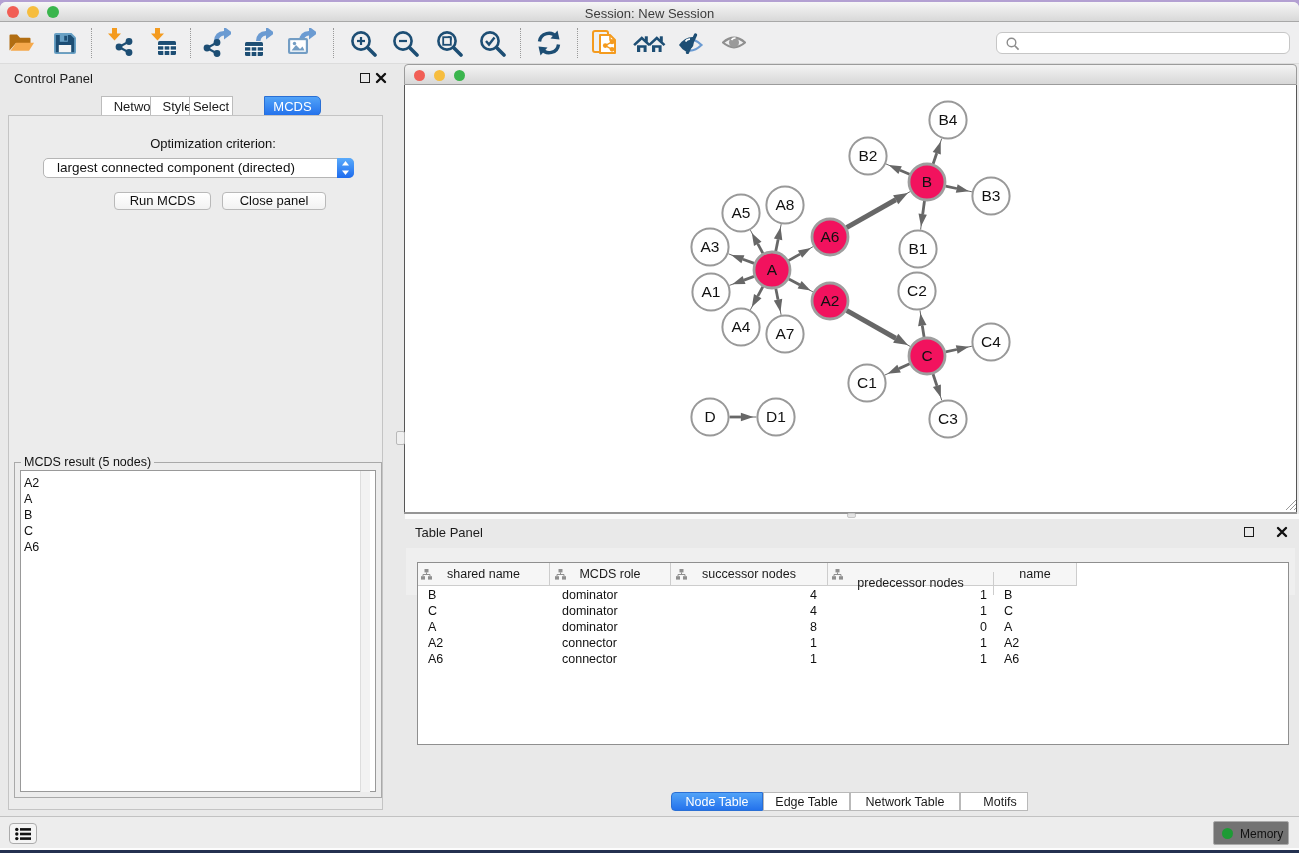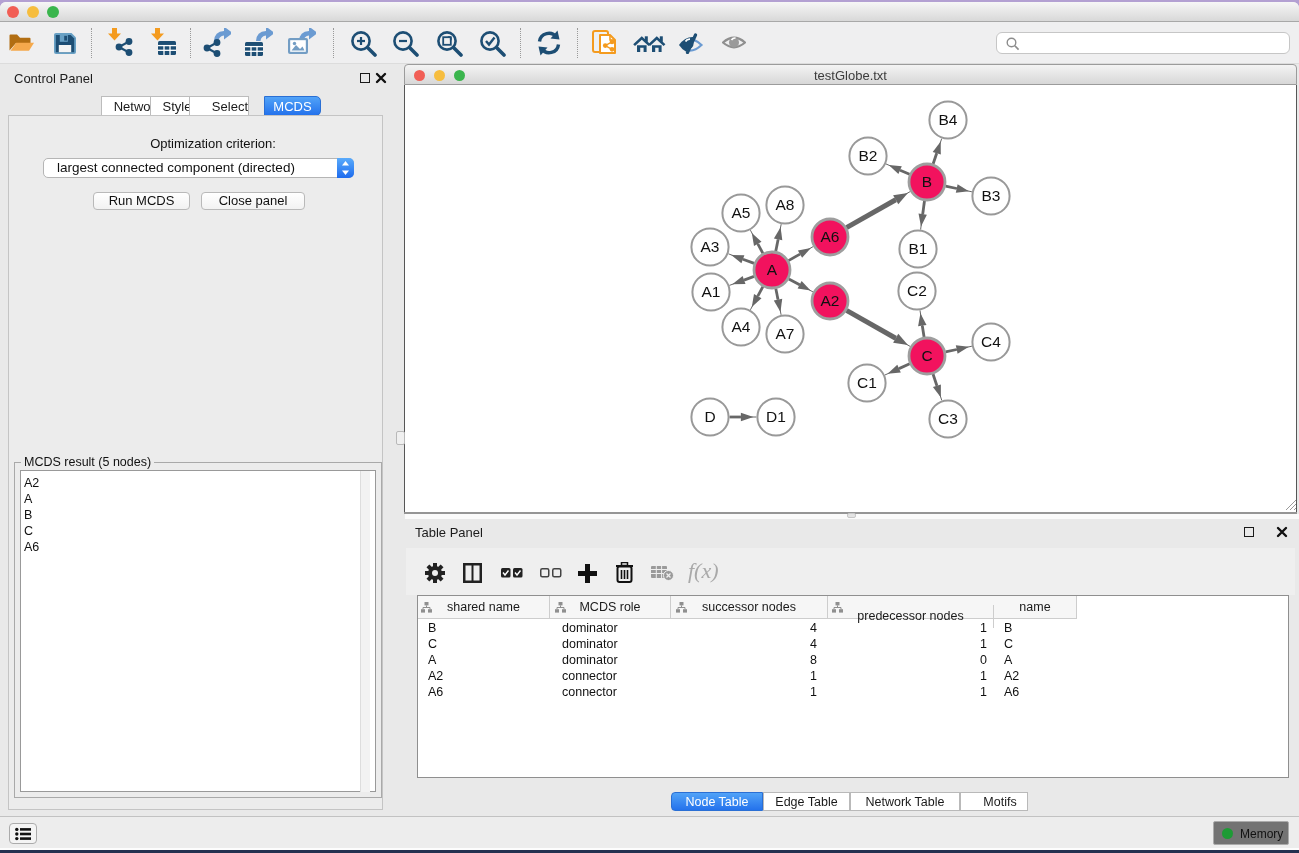--- a/index.html
+++ b/index.html
@@ -31,21 +31,21 @@
   background:#ececec; border:1px solid #c4c4c4; }
 .opt-label { position:absolute; left:0; top:136px; width:391px; text-align:center;
   font-size:13px; color:#111;padding-left:35px; }
 .combo { position:absolute; left:43px; top:158px; width:311px; height:20px; background:#fff;
   border:1px solid #b5b5b5; border-radius:5px; font-size:13.5px; color:#111; line-height:18px;
   padding-left:13px; }
 .combo-btn { position:absolute; left:337px; top:158px; width:17px; height:20px;
   background:linear-gradient(#5aabfb,#1d6bee); border-radius:0 5px 5px 0; }
 .btn { position:absolute; top:192px; height:18px; background:linear-gradient(#ffffff,#f2f2f2);
   border:1px solid #b9b9b9; border-radius:4px; font-size:13px; color:#111;
-  text-align:center; line-height:16px; }
+  text-align:center; line-height:16px;margin-left:21px; }
 .groupbox { position:absolute; left:14px; top:462px; width:368px; height:336px;
   border:1px solid #a9a9a9; }
 .groupbox-title { position:absolute; left:6px; top:-8px; background:#ececec; padding:0 3px;
   font-size:12.5px; color:#111; }
 .mcds-list { position:absolute; left:5px; top:7px; width:356px; height:322px; background:#fff;
   border:1px solid #999; font-size:12.5px; color:#111; }
 .mcds-list .it { padding-left:3px; height:16px; line-height:16px; }
 .mcds-list { padding-top:4px; }
 .mcds-sb { position:absolute; right:5px; top:0px; width:10px; height:321px; background:#f2f2f2;
   border-left:1px solid #ddd; }
@@ -68,41 +68,42 @@
   border:1px solid #565656; border-top:none; border-bottom:none; }
 .net-bottom { position:absolute; left:404px; top:512px; width:893px; height:2px; background:#959595; }
 .below-net { position:absolute; left:405px; top:514px; width:894px; height:5px; background:#fafafa; }
 .vhandle { position:absolute; left:396px; top:431px; width:9px; height:14px; background:#f0f0f0;
   border:1px solid #b9b9b9; border-radius:2px; }
 .hhandle { position:absolute; left:847px; top:513px; width:9px; height:5px; background:#e3e3e3;
   border:1px solid #c6c6c6; border-radius:2px; }
 
 .tp-title { position:absolute; left:415px; top:525px; font-size:13px; color:#1c1c1c; }
 .tp-toolbar { position:absolute; left:406px; top:548px; width:889px; height:47px; background:#efefef; }
-.tp-table { position:absolute; left:417px; top:595px; width:872px; height:183px; background:#fff;
+.tp-table { position:absolute; left:417px; top:562px; width:872px; height:183px; background:#fff;
   border:1px solid #8f8f8f; }
 .th-row { position:absolute; left:0; top:0; width:659px; height:23px; background:#f6f6f6;
   border-bottom:1px solid #cdcdcd; }
 .th { position:absolute; top:0; height:23px; border-right:1px solid #cdcdcd;
   font-size:12.5px; color:#1a1a1a; text-align:center; line-height:23px; }
 .td { position:absolute; height:16px; font-size:12.5px; color:#111; line-height:16px; }
 .btab { position:absolute; top:792px; height:19px; background:#fff; border:1px solid #b9b9b9;
   font-size:12.5px; color:#1a1a1a; text-align:center; line-height:18px; }
 .btab.sel { background:linear-gradient(#51a3f8,#2472ec); color:#fff; border:1px solid #2a6fd4;
   border-radius:4px 0 0 4px; }
 .xicon { position:absolute; }
 </style>
 </head>
 <body>
 <div class="purple"></div>
 <div class="winbg"></div>
 <div class="titlebar">
   <div class="tl" style="left:7px;top:4px;width:12px;height:12px;background:#f15e55;"></div>
   <div class="tl" style="left:27px;top:4px;width:12px;height:12px;background:#f6bd3e;"></div>
   <div class="tl" style="left:47px;top:4px;width:12px;height:12px;background:#3ab54d;"></div>
+  <div class="title-text">Session: New Session</div>
 </div>
 <div class="toolbar"></div>
 <svg style="position:absolute;left:8px;top:30px" width="27" height="26" viewBox="0 0 27 26">
     <path d="M1.5 20.5 V5.5 a1 1 0 0 1 1-1 H9 l3 3.2 h9.5 a1 1 0 0 1 1 1 V13 H8 L1.5 20.5 Z" fill="#b26e12"></path>
     <path d="M8.2 12.8 H26 L21 20.8 H2.5 Z" fill="#f5a94c"></path>
   </svg>
 <svg style="position:absolute;left:53px;top:32px" width="24" height="23" viewBox="0 0 24 23">
     <path d="M1 3 a2 2 0 0 1 2-2 h15.5 L23 5.5 V20 a2 2 0 0 1 -2 2 H3 a2 2 0 0 1 -2-2 Z" fill="#68a0c4"></path>
     <path d="M2.8 3 h14.9 l3.5 3.4 V20.2 H2.8 Z" fill="#1d4e74"></path>
     <rect x="6.8" y="2.8" width="8" height="7" fill="#68a0c4"></rect>
@@ -260,21 +261,21 @@
     </svg>
   </div>
 
 <div class="cp-title">Control Panel</div>
 <div class="float-btn" style="left:360px;top:73px;"></div>
 <svg class="xicon" style="left:375px;top:72px" width="12" height="12" viewBox="0 0 12 12">
   <path d="M2 2 L10 10 M10 2 L2 10" stroke="#111" stroke-width="2.4" stroke-linecap="round"></path>
   </svg>
 <div class="tab" style="left:77px;width:73px;margin-left:24px;">Network</div>
 <div class="tab" style="left:150px;width:54px;">Style</div>
-<div class="tab" style="left:189px;width:60px;text-align:right;">Select</div>
+<div class="tab" style="left:189px;width:44px;">Select</div>
 <div class="tab sel" style="left:264px;width:57px;">MCDS</div>
 <div class="cp-content"></div>
 <div class="opt-label">Optimization criterion:</div>
 <div class="combo">largest connected component (directed)</div>
 <div class="combo-btn">
   <svg width="17" height="20" viewBox="0 0 17 20">
     <path d="M8.5 3 L12 7.5 L5 7.5 Z" fill="#fff"></path>
     <path d="M8.5 17 L12 12.5 L5 12.5 Z" fill="#fff"></path>
   </svg>
 </div>
@@ -289,21 +290,20 @@
     <div class="it">C</div>
       <div class="it">A6</div>
     <div class="mcds-sb"></div>
   </div>
 </div>
 
 <div class="net-title">
   <div class="tl" style="left:9px;top:5px;width:11px;height:11px;background:#f15e55;"></div>
   <div class="tl" style="left:29px;top:5px;width:11px;height:11px;background:#f6bd3e;"></div>
   <div class="tl" style="left:49px;top:5px;width:11px;height:11px;background:#3ab54d;"></div>
-  <div class="title-text" style="top:3px;width:891px;">testGlobe.txt</div>
 </div>
 <div class="net-canvas"></div>
 <div class="net-bottom"></div>
 <div class="below-net"></div>
 <svg class="abs" style="left:404px;top:85px" width="893" height="425" viewBox="404 85 893 425" font-family="Liberation Sans, sans-serif">
 <line x1="754.1" y1="276.4" x2="729.4" y2="285.4" stroke="#676767" stroke-width="1"></line>
     <line x1="754.1" y1="276.4" x2="744.0" y2="280.1" stroke="#676767" stroke-width="2.8"></line>
     <polygon points="732.3,284.3 742.6,276.1 745.5,284.1" fill="#676767"></polygon>
 <line x1="788.8" y1="279.0" x2="813.2" y2="292.0" stroke="#676767" stroke-width="1"></line>
     <line x1="788.8" y1="279.0" x2="799.6" y2="284.7" stroke="#676767" stroke-width="2.8"></line>

